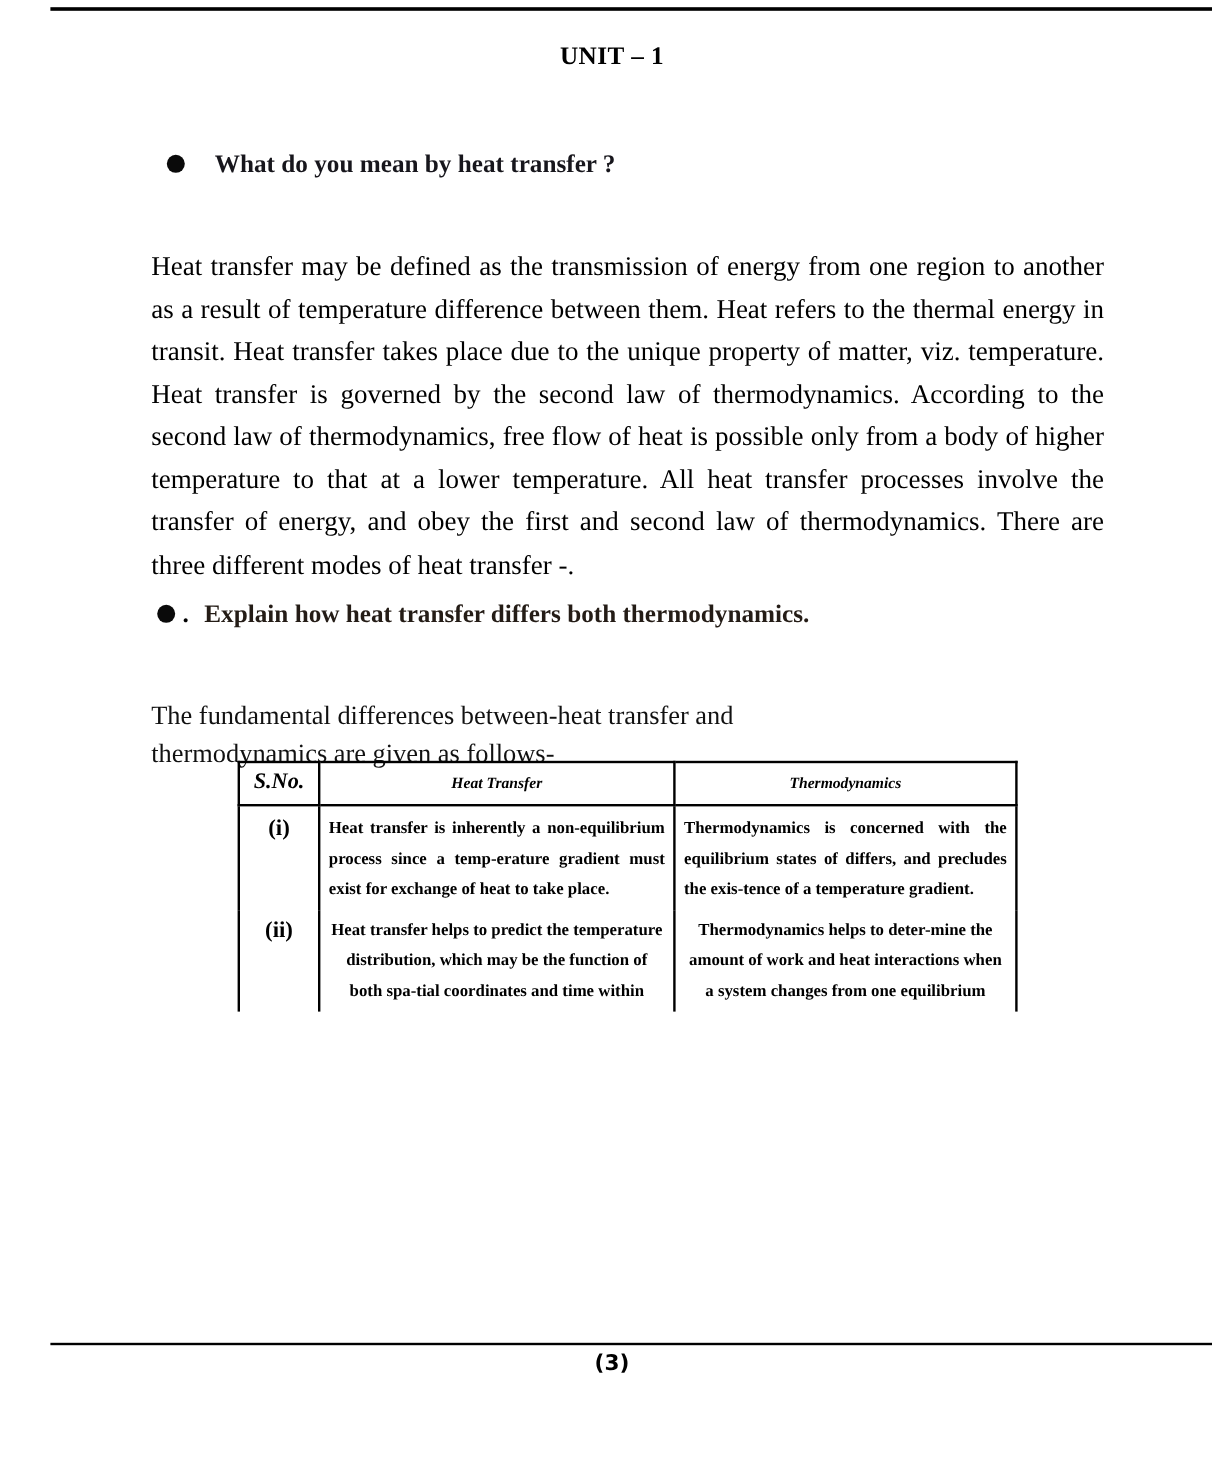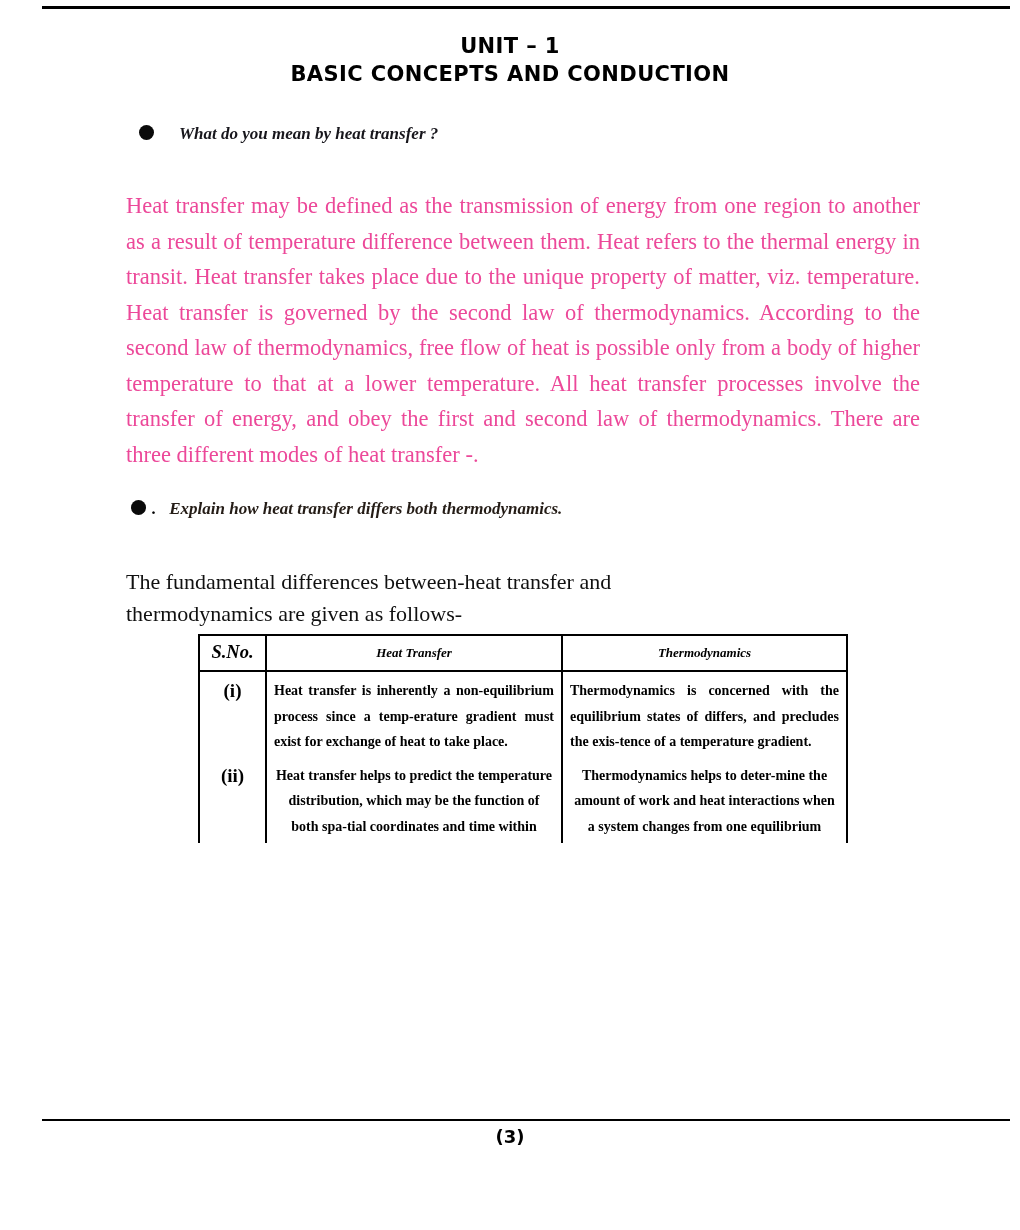--- a/index.html
+++ b/index.html
@@ -47,35 +47,35 @@
     top: 33px;
     width: 1020px;
     text-align: center;
     font-family: "DejaVu Sans", "Liberation Sans", sans-serif;
     font-weight: bold;
     letter-spacing: 0.4px;
   }
   .title-line1 {
     font-size: 21px;
     line-height: 26px;
+    font-family: Liberation Serif, serif;
   }
   .title-line2 {
     font-size: 21px;
     line-height: 30px;
   }
 
   
   .question {
     position: absolute;
     display: flex;
     align-items: baseline;
     font-family: "Liberation Serif", "DejaVu Serif", serif;
     font-weight: bold;
-    font-size: 17px;
-    font-style: italic;
+    font-size: 21px;
   }
   .bullet {
     display: inline-block;
     width: 15px;
     height: 15px;
     border-radius: 50%;
     background: #0a0a0a;
     flex: 0 0 auto;
     position: relative;
     top: 1px;
@@ -84,43 +84,43 @@
   .q1 .qtext { margin-left: 25px; color: #17161c; }
 
   .q2 { left: 131px; top: 499px; }
   .q2 .qtext { margin-left: 13px; color: #241c16; }
   .q2 .qsep { margin-left: 6px; font-weight: bold; }
 
   
   .para {
     position: absolute;
     left: 126px;
-    top: 188px;
+    top: 204px;
     width: 794px;
     font-size: 22.5px;
     line-height: 35.5px;
     text-align: justify;
     text-justify: inter-word;
-    color: #ec4899;
+    color: #000000;
   }
 
   .sublist {
     position: absolute;
     left: 136px;
     top: 446px;
     width: 790px;
     font-size: 22.5px;
     line-height: 32px;
     color: #111111;
   }
 
   .intro {
     position: absolute;
     left: 126px;
-    top: 566px;
+    top: 580px;
     width: 700px;
     font-size: 22px;
     line-height: 32px;
     color: #111111;
   }
 
   
   .tbl-wrap {
     position: absolute;
     left: 198px;
@@ -190,21 +190,20 @@
 </style>
 </head>
 <body>
 
 <div class="page">
 
   <div class="rule-top"></div>
 
   <div class="title-block">
     <div class="title-line1">UNIT – 1</div>
-    <div class="title-line2">BASIC CONCEPTS AND CONDUCTION</div>
   </div>
 
   <div class="question q1">
     <span class="bullet"></span>
     <span class="qtext">What do you mean by heat transfer ?</span>
   </div>
 
   <div class="para">Heat transfer may be defined as the transmission of energy from one region to another as a result of temperature difference between them. Heat refers to the thermal energy in transit. Heat transfer takes place due to the unique property of matter, viz. temperature. Heat transfer is governed by the second law of thermodynamics. According to the second law of thermodynamics, free flow of heat is possible only from a body of higher temperature to that at a lower temperature. All heat transfer processes involve the transfer of energy, and obey the first and second law of thermodynamics. There are three different modes of heat transfer -.</div>
 
 

